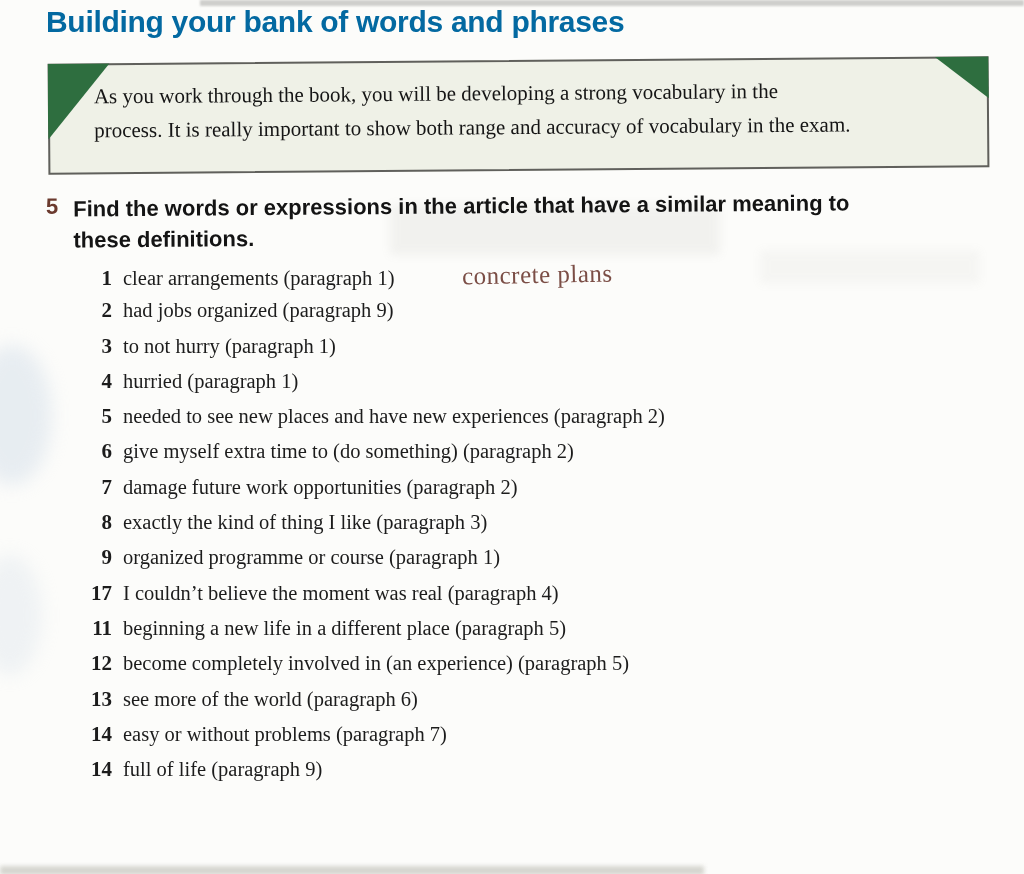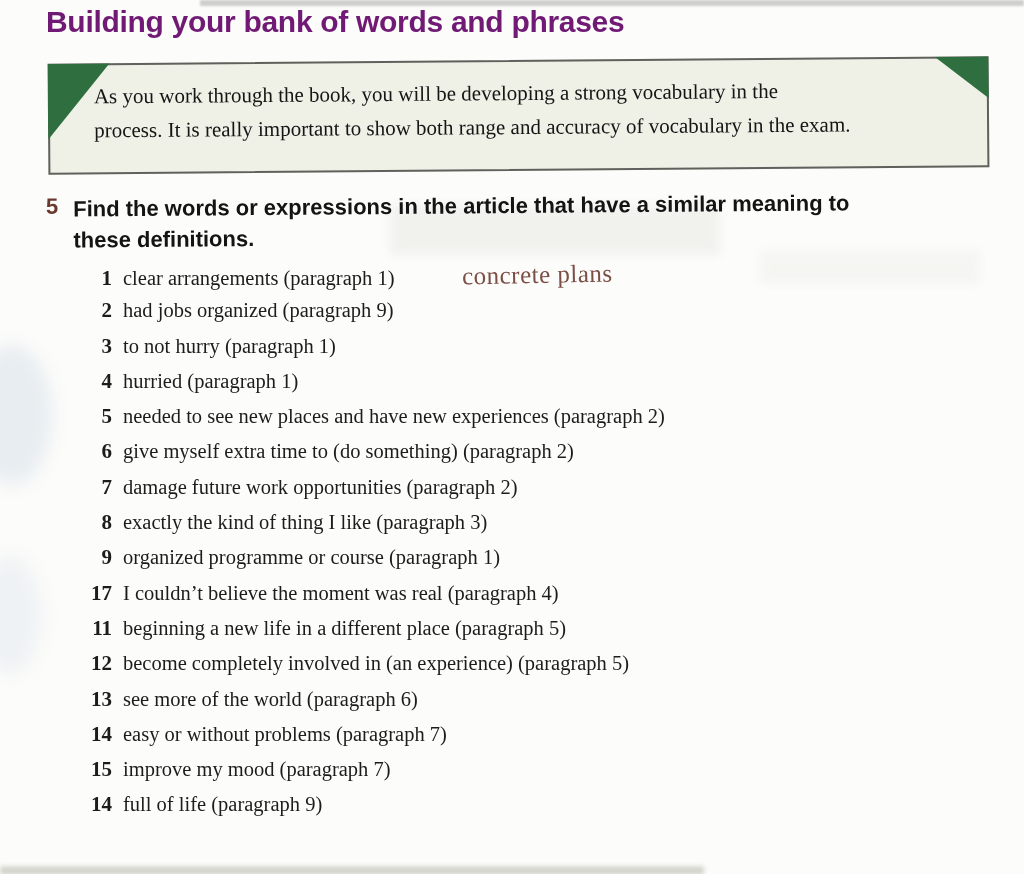--- a/index.html
+++ b/index.html
@@ -14,21 +14,21 @@
   .strip-bottom { position:absolute; left:0; top:866px; width:704px; height:9px; background:#d2d2cb; opacity:.9; filter:blur(2px); }
   .blob-a { position:absolute; left:-28px; top:345px; width:80px; height:140px; background:#cfdbe7; opacity:.45; border-radius:50%; filter:blur(9px); }
   .blob-b { position:absolute; left:-22px; top:555px; width:64px; height:120px; background:#d4dee8; opacity:.32; border-radius:50%; filter:blur(9px); }
   .ghost-a { position:absolute; left:390px; top:205px; width:330px; height:50px; background:#97978f; opacity:.10; filter:blur(5px); }
   .ghost-b { position:absolute; left:760px; top:250px; width:220px; height:34px; background:#a0a098; opacity:.07; filter:blur(5px); }
 
   
   .title {
     position:absolute; left:46px; top:5px;
     font-family:"Liberation Sans", sans-serif; font-weight:700;
-    font-size:30px; letter-spacing:-.3px; color:#701a75;
+    font-size:30px; letter-spacing:-.3px; color:#0369a1;
   }
 
   
   .tip-box {
     position:absolute; left:48px; top:60px; width:941px; height:111px;
     background:#eff1e7; border:2px solid #60605c; box-sizing:border-box;
     transform:rotate(-.45deg);
   }
   .corner-tl {
     position:absolute; left:-2px; top:-2px; width:62px; height:76px;
@@ -151,22 +151,18 @@
     </div>
     <div class="row">
       <span class="num">13</span>
       <span class="txt">see more of the world (paragraph 6)</span>
     </div>
     <div class="row">
       <span class="num">14</span>
       <span class="txt">easy or without problems (paragraph 7)</span>
     </div>
     <div class="row">
-      <span class="num">15</span>
-      <span class="txt">improve my mood (paragraph 7)</span>
-    </div>
-    <div class="row">
       <span class="num">14</span>
       <span class="txt">full of life (paragraph 9)</span>
     </div>
   </div>
 
 </div>
 
 </body></html>

